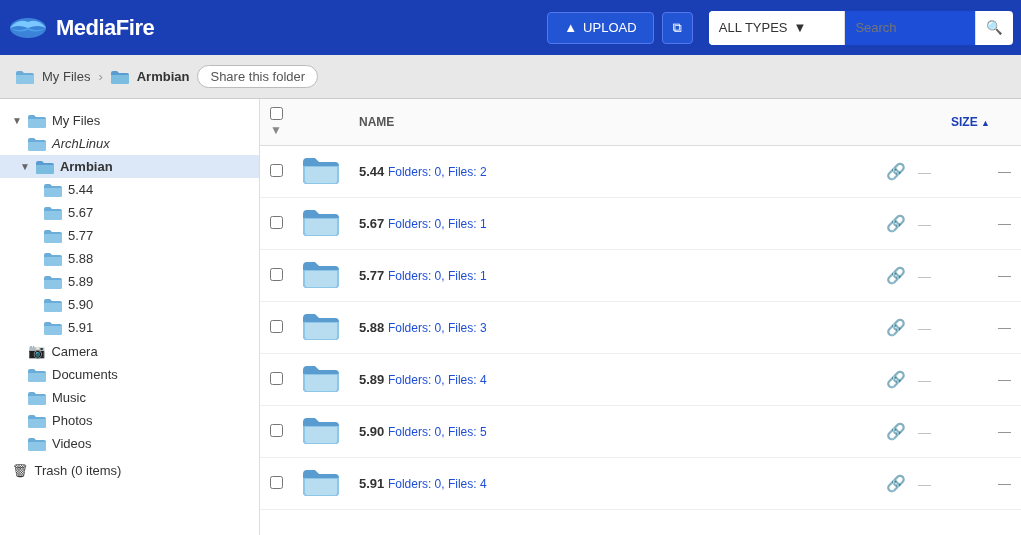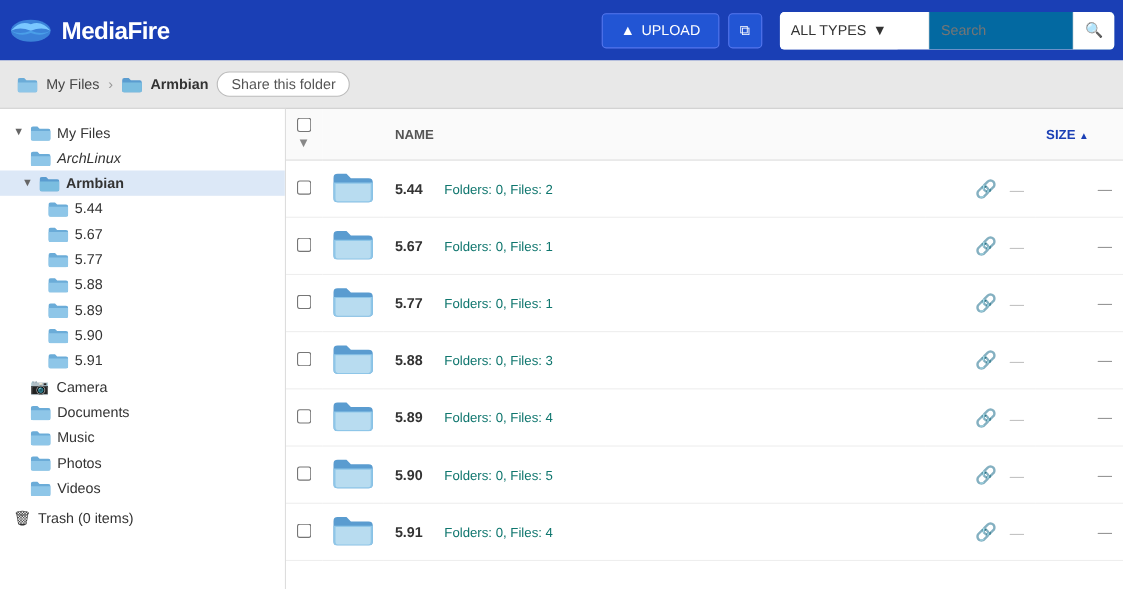--- a/index.html
+++ b/index.html
@@ -65,21 +65,21 @@
       cursor: pointer;
       display: flex;
       align-items: center;
       gap: 6px;
       height: 34px;
       color: #333;
     }
     .search-bar {
       display: flex;
       align-items: center;
-      background: #0369a1;
+      background: #1d4ed8;
       border-radius: 0 4px 4px 0;
       border-left: 1px solid #ddd;
       height: 34px;
     }
     .search-bar input {
       border: none;
       outline: none;
       padding: 0 10px;
       font-size: 13px;
       width: 130px;
@@ -184,21 +184,21 @@
       border-bottom: 1px solid #eee;
     }
     .content-table tbody td {
       padding: 10px 10px;
       vertical-align: middle;
     }
     .row-checkbox { width: 30px; }
     .row-folder-icon { width: 36px; }
     .row-name { }
     .row-name .folder-name { font-weight: bold; color: #333; }
-    .row-name .folder-meta { color: #0f766e; font-size: 12px; margin-left: 16px; }
+    .row-name .folder-meta { color: #1d4ed8; font-size: 12px; margin-left: 0; }
     .row-actions { text-align: right; width: 100px; }
     .row-size { text-align: right; width: 80px; color: #888; }
     .link-icon { color: #aaa; cursor: pointer; font-size: 16px; margin-right: 8px; }
     .dash { color: #bbb; }
 
     
     .sort-arrow { font-size: 9px; color: #1a3fb5; }
 
     
     .trash-item {

